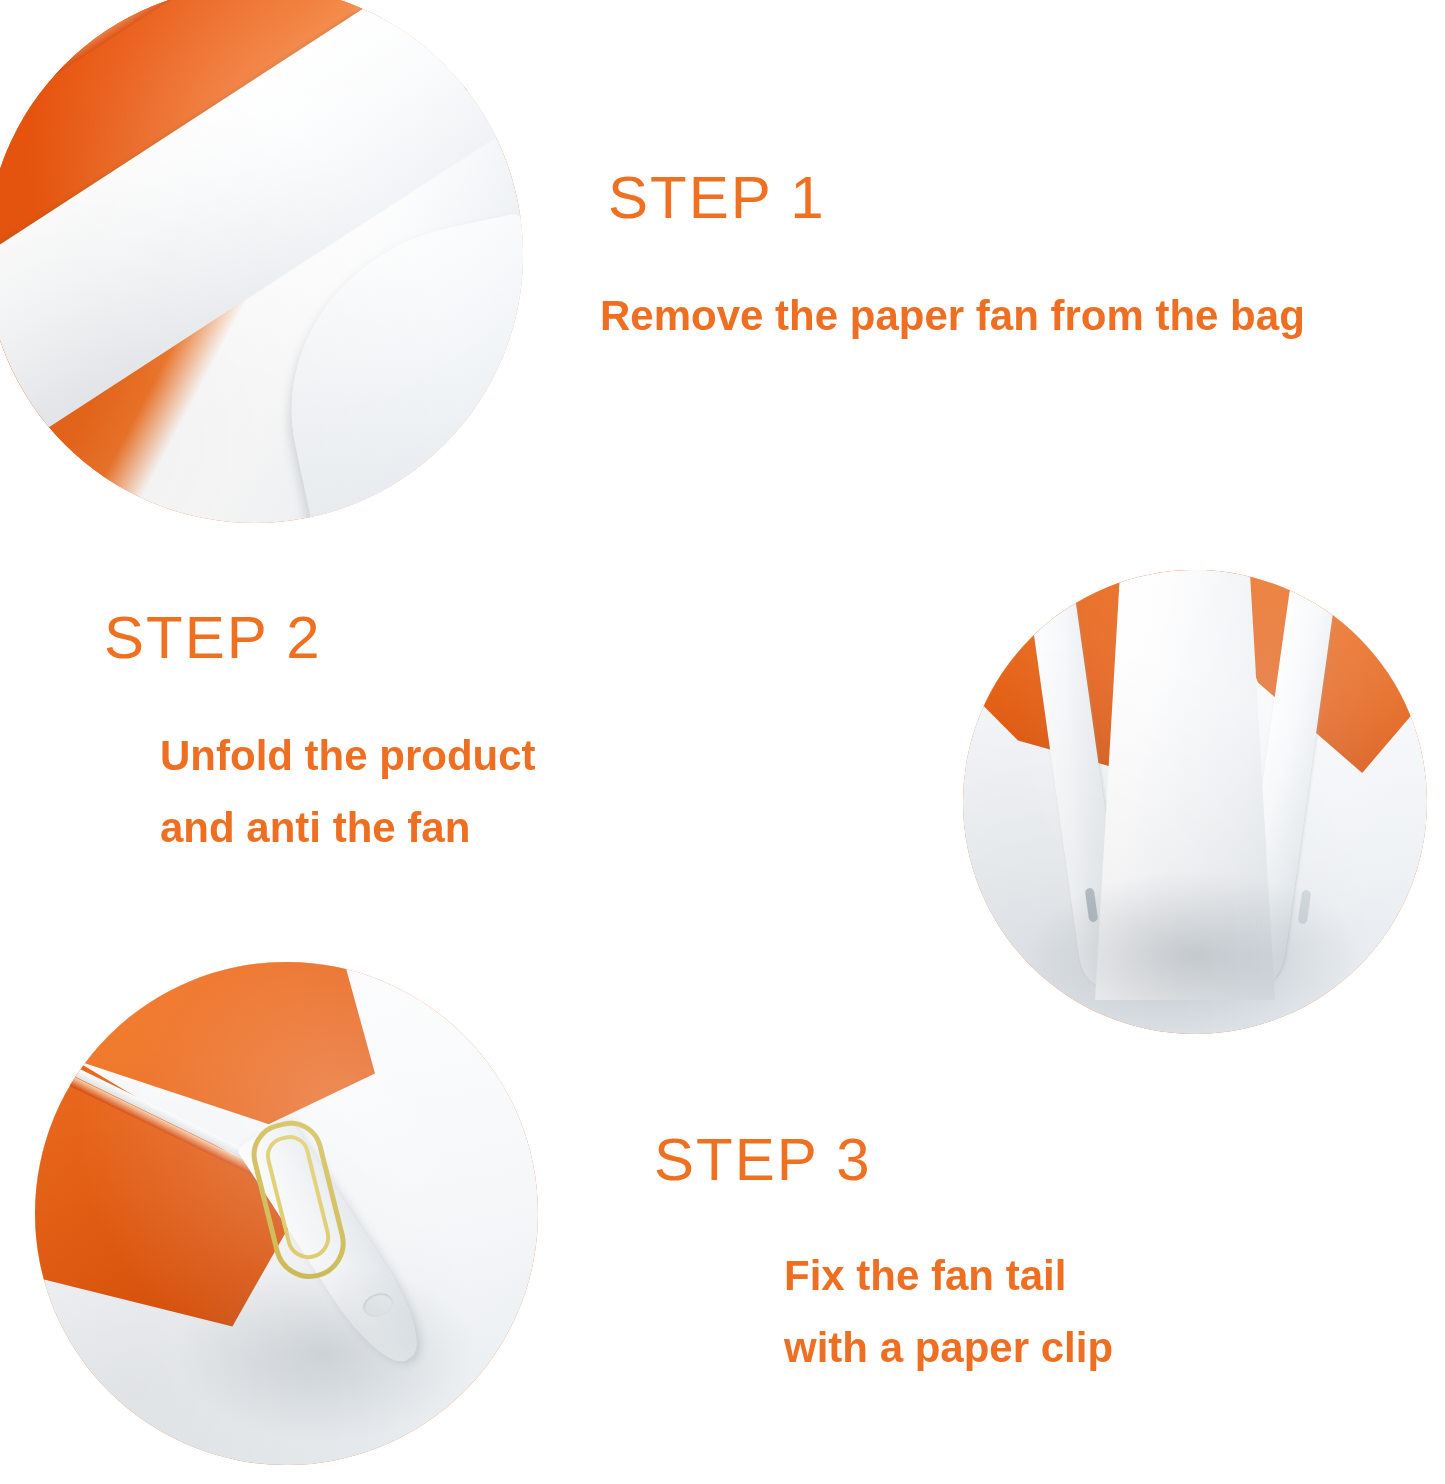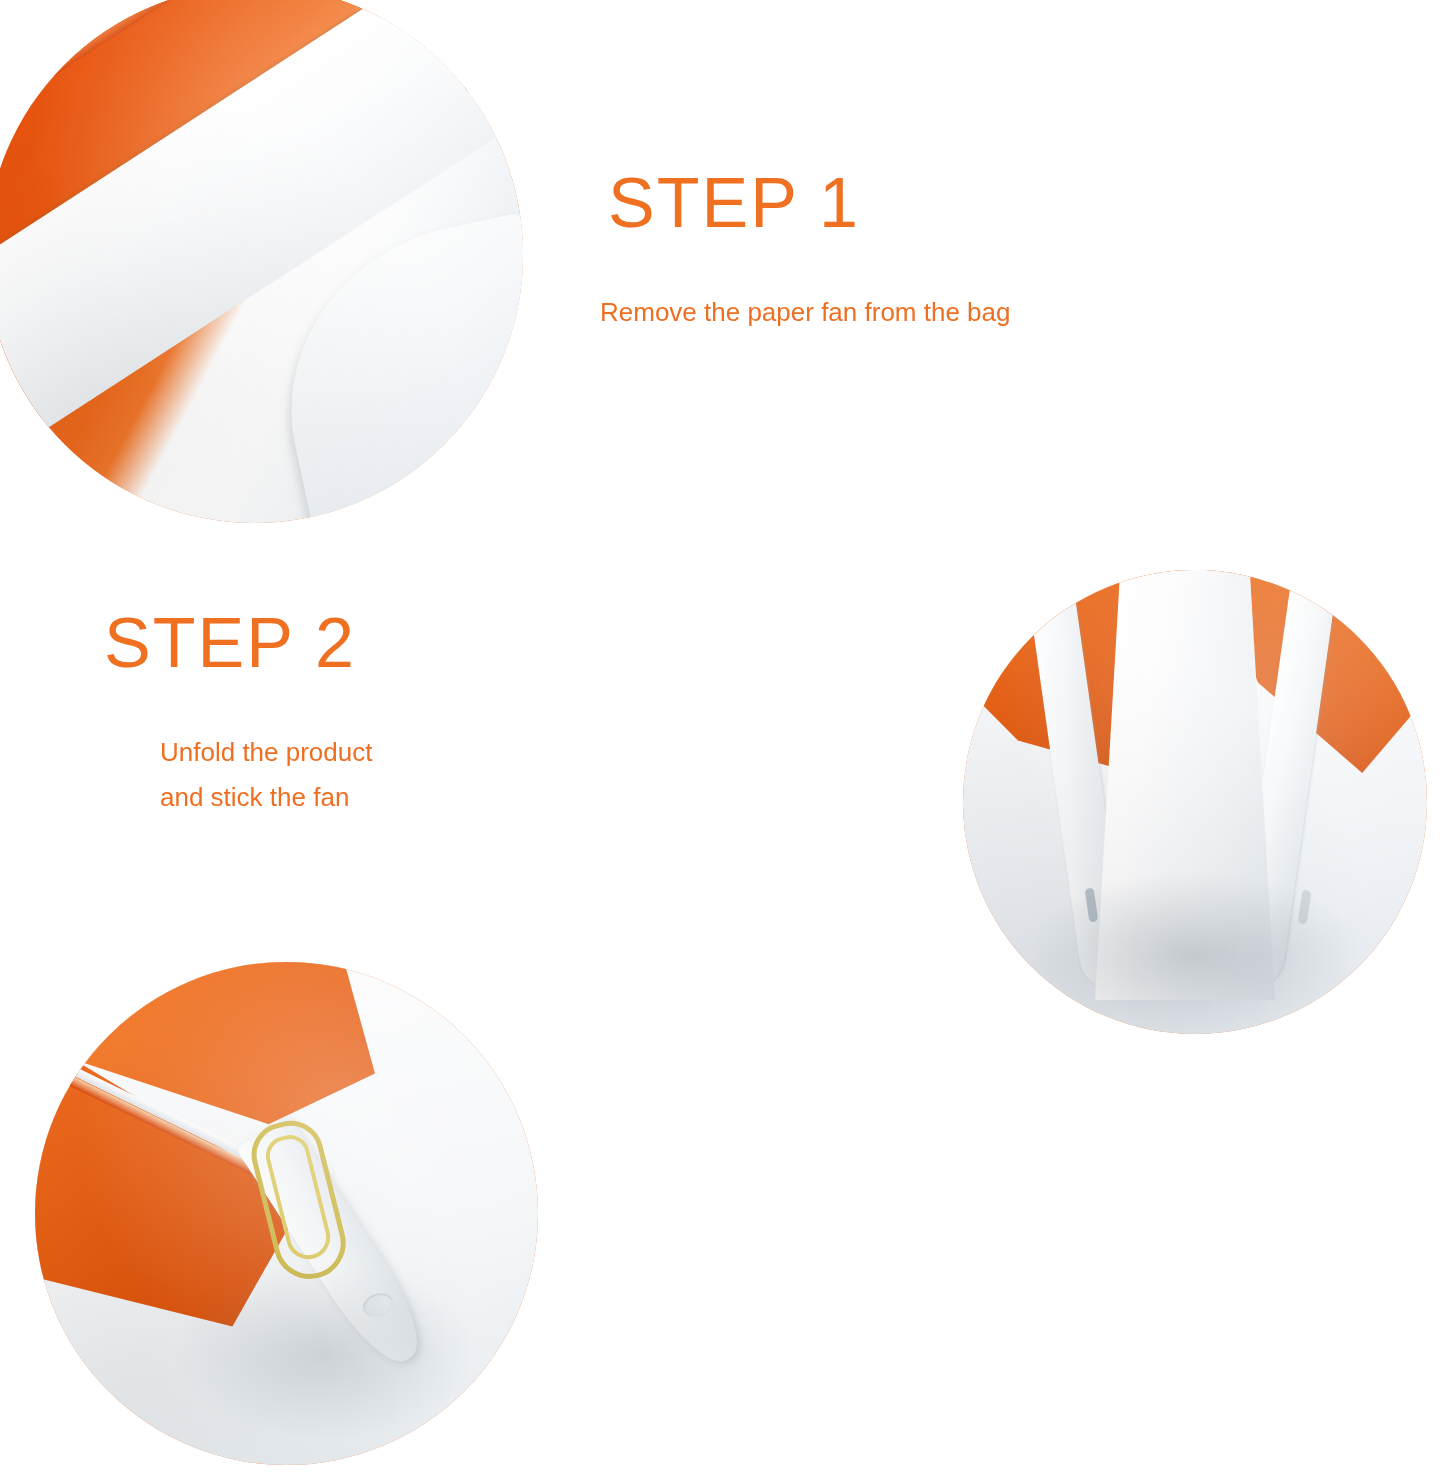--- a/index.html
+++ b/index.html
@@ -205,29 +205,29 @@
   #photo-3 .clip-outer { left: 0; top: 0; width: 62px; height: 150px; border-color:#cdb743; }
   #photo-3 .clip-inner { left: 14px; top: 14px; width: 36px; height: 118px; border-color:#ddc95b; border-width:4px; }
   #photo-3 .shadow-pool {
     position: absolute; left: 140px; top: 300px; width: 300px; height: 180px;
     background: radial-gradient(ellipse at 50% 50%, rgba(125,136,146,.26), rgba(125,136,146,0) 70%);
   }
 
   
   .step-block { position: absolute; }
   .step-title {
-    font-size: 70px;
+    font-size: 60px;
     font-weight: 400;
     letter-spacing: 2px;
     line-height: 1;
     white-space: nowrap;
   }
   .step-line {
-    font-size: 26px;
-    font-weight: 400;
+    font-size: 42px;
+    font-weight: 700;
     line-height: 1.72;
     white-space: nowrap;
   }
 
   #step-1 { left: 600px; top: 168px; }
   #step-1 .step-title { margin-left: 8px; }
   #step-1 .step-body { margin-top: 52px; }
 
   #step-2 { left: 100px; top: 608px; text-align: left; }
   #step-2 .step-title { margin-left: 4px; }
@@ -289,18 +289,25 @@
     <div class="step-title" style="color: rgb(240, 112, 34);">STEP 1</div>
     <div class="step-body">
       <div class="step-line" style="color: rgb(239, 111, 34);">Remove the paper fan from the bag</div>
     </div>
   </div>
 
   <div class="step-block" id="step-2">
     <div class="step-title" style="color: rgb(240, 112, 34);">STEP 2</div>
     <div class="step-body">
       <div class="step-line" style="color: rgb(239, 111, 34);">Unfold the product</div>
-      <div class="step-line" style="color: rgb(239, 111, 34);">and stick the fan</div>
-    </div>
-  </div>
-
+      <div class="step-line" style="color: rgb(239, 111, 34);">and anti the fan</div>
+    </div>
+  </div>
+
+  <div class="step-block" id="step-3">
+    <div class="step-title" style="color: rgb(240, 112, 34);">STEP 3</div>
+    <div class="step-body">
+      <div class="step-line" style="color: rgb(239, 111, 34);">Fix the fan tail</div>
+      <div class="step-line" style="color: rgb(239, 111, 34);">with a paper clip</div>
+    </div>
+  </div>
 
 </div>
 
 </body></html>

